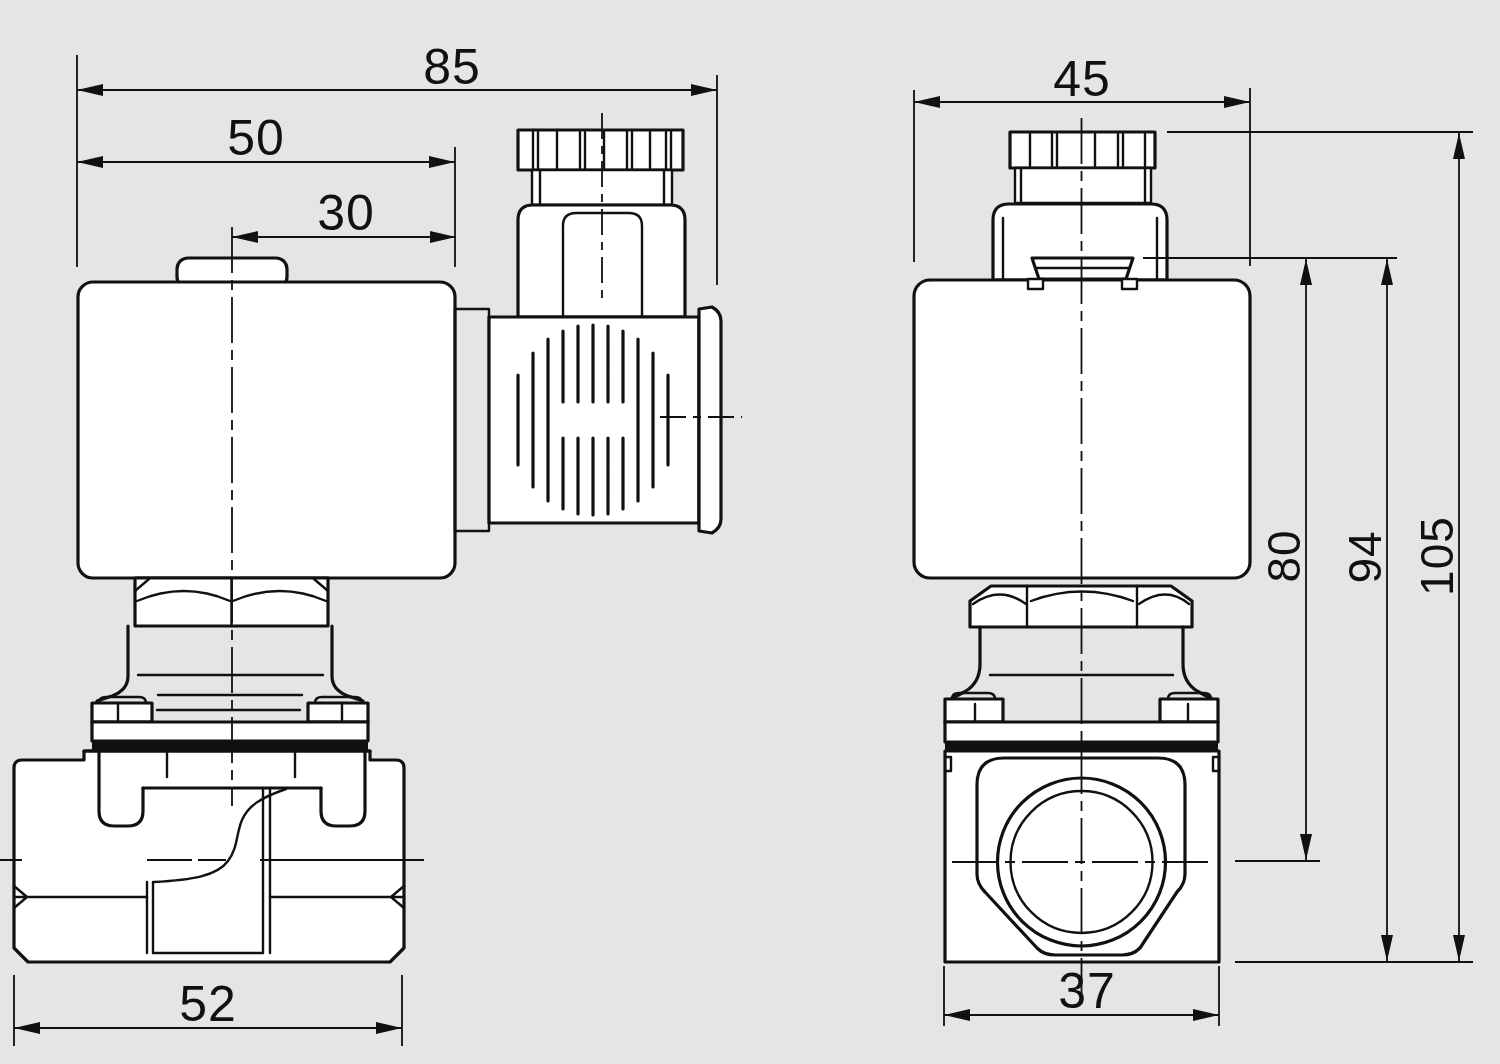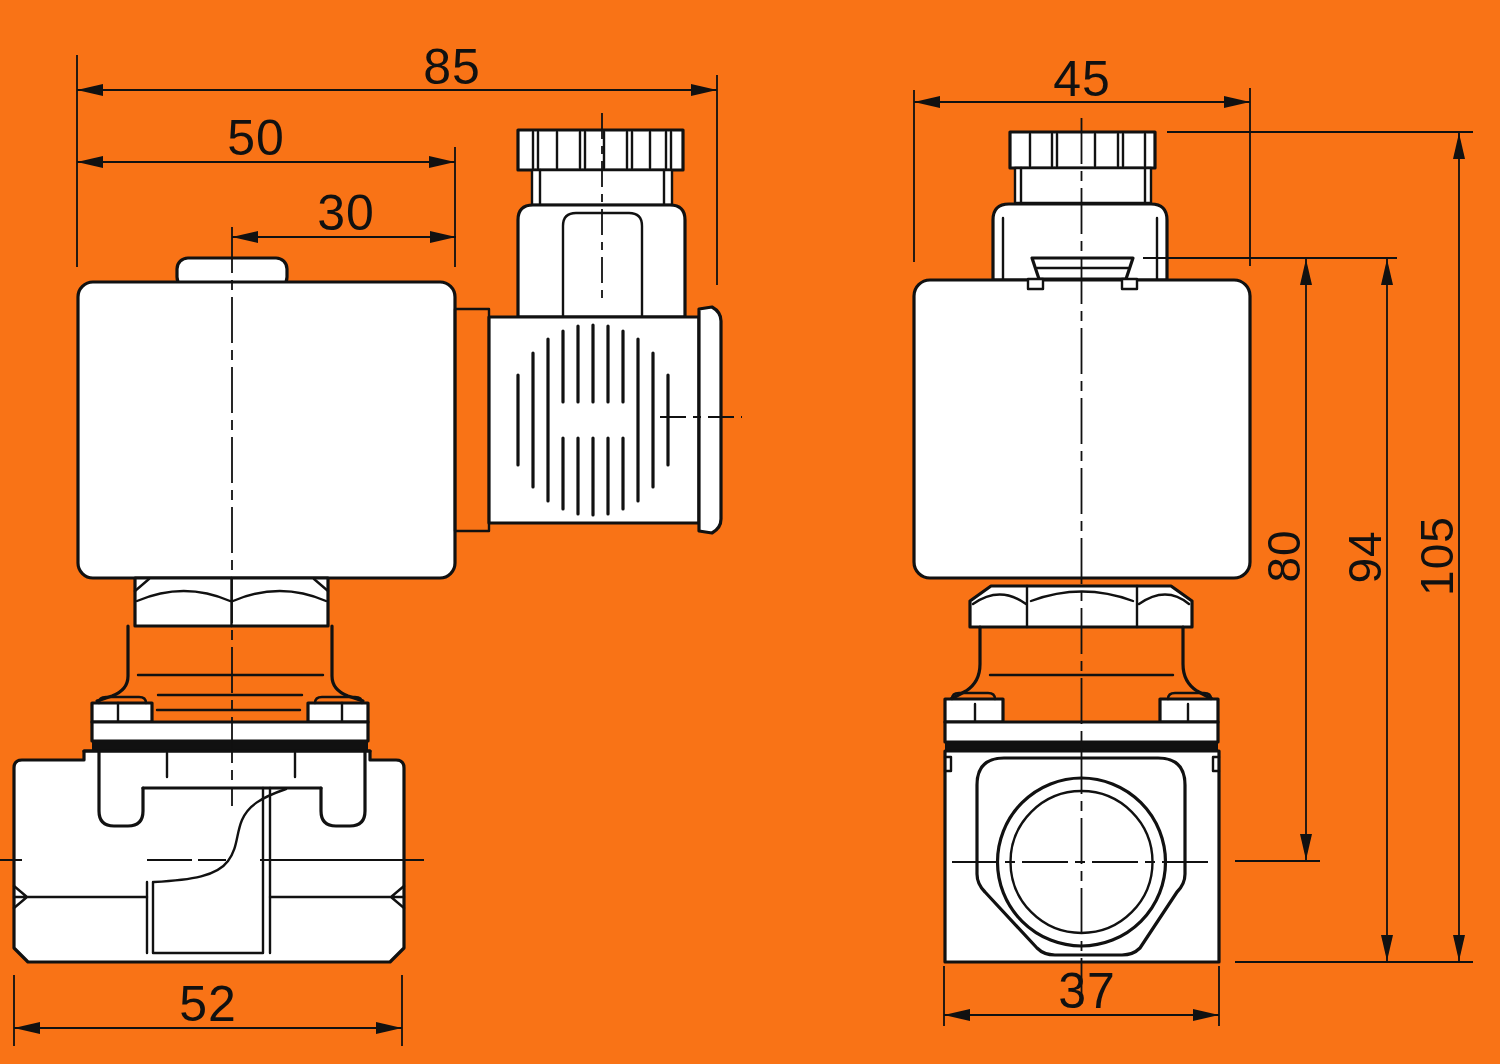--- a/index.html
+++ b/index.html
@@ -1,16 +1,16 @@
 <!DOCTYPE html>
 <html><head>
 <meta charset="utf-8">
 <style>
   html,body{margin:0;padding:0;background:#ffffff;}
-  .stage{width:1500px;height:1064px;background:#f97316;position:relative;font-family:"Liberation Sans",sans-serif;}
+  .stage{width:1500px;height:1064px;background:#e5e5e5;position:relative;font-family:"Liberation Sans",sans-serif;}
   svg{display:block;}
   
   .ol{stroke:#111;stroke-width:3.2;fill:none;stroke-linecap:round;stroke-linejoin:round;}
   .ol2{stroke:#111;stroke-width:2.4;fill:none;stroke-linecap:round;stroke-linejoin:round;}
   .wh{fill:#ffffff;}
   
   .tl{stroke:#111;stroke-width:1.8;fill:none;stroke-linecap:butt;}
   
   .cl{stroke:#111;stroke-width:1.8;fill:none;stroke-dasharray:46 7 10 7;}
   .cls{stroke:#111;stroke-width:1.8;fill:none;stroke-dasharray:26 7 8 7;}

